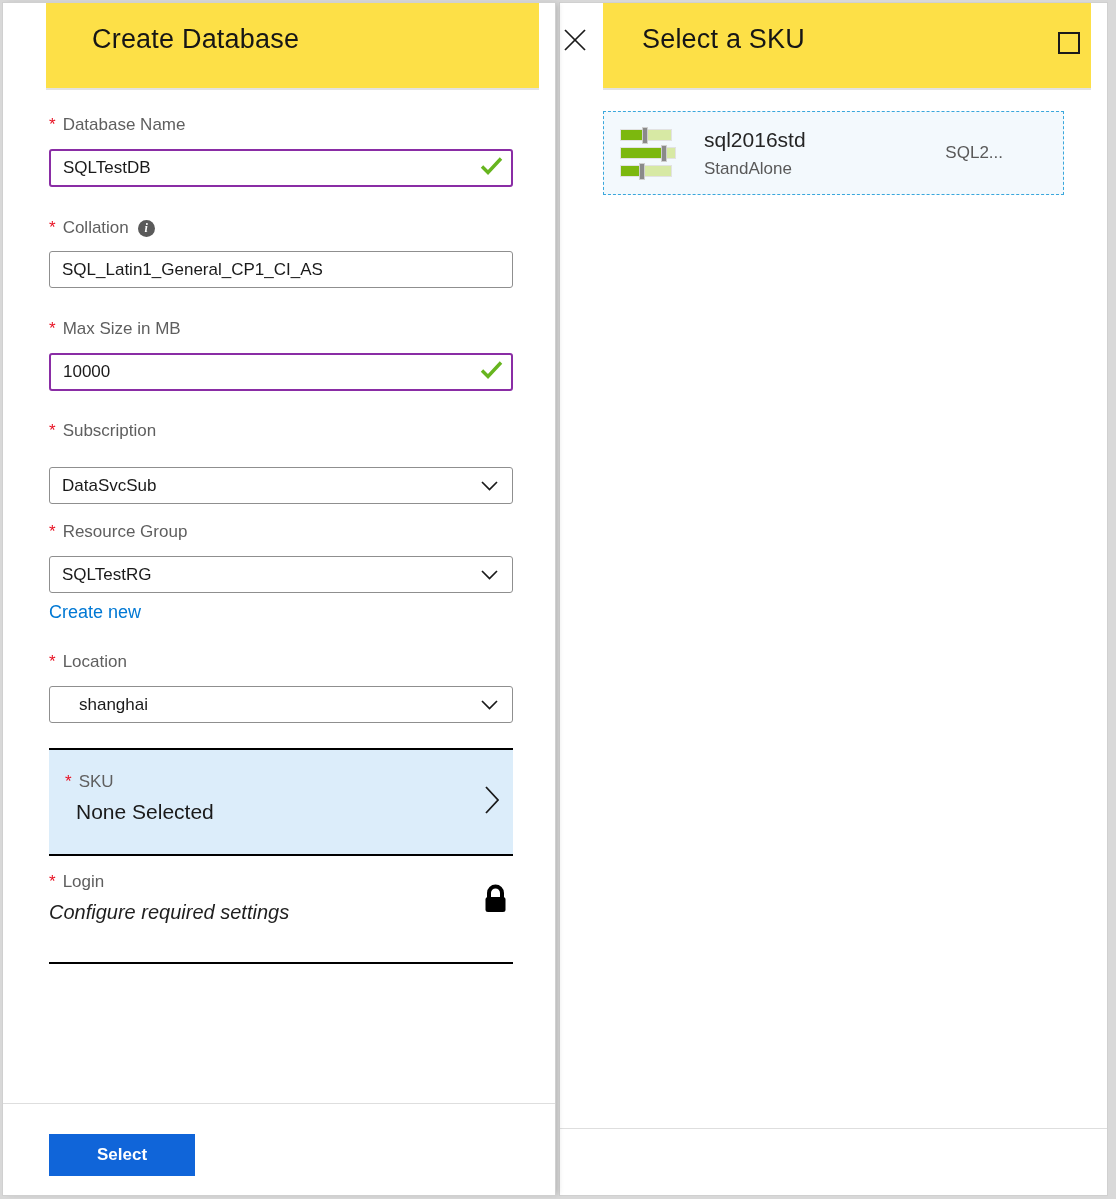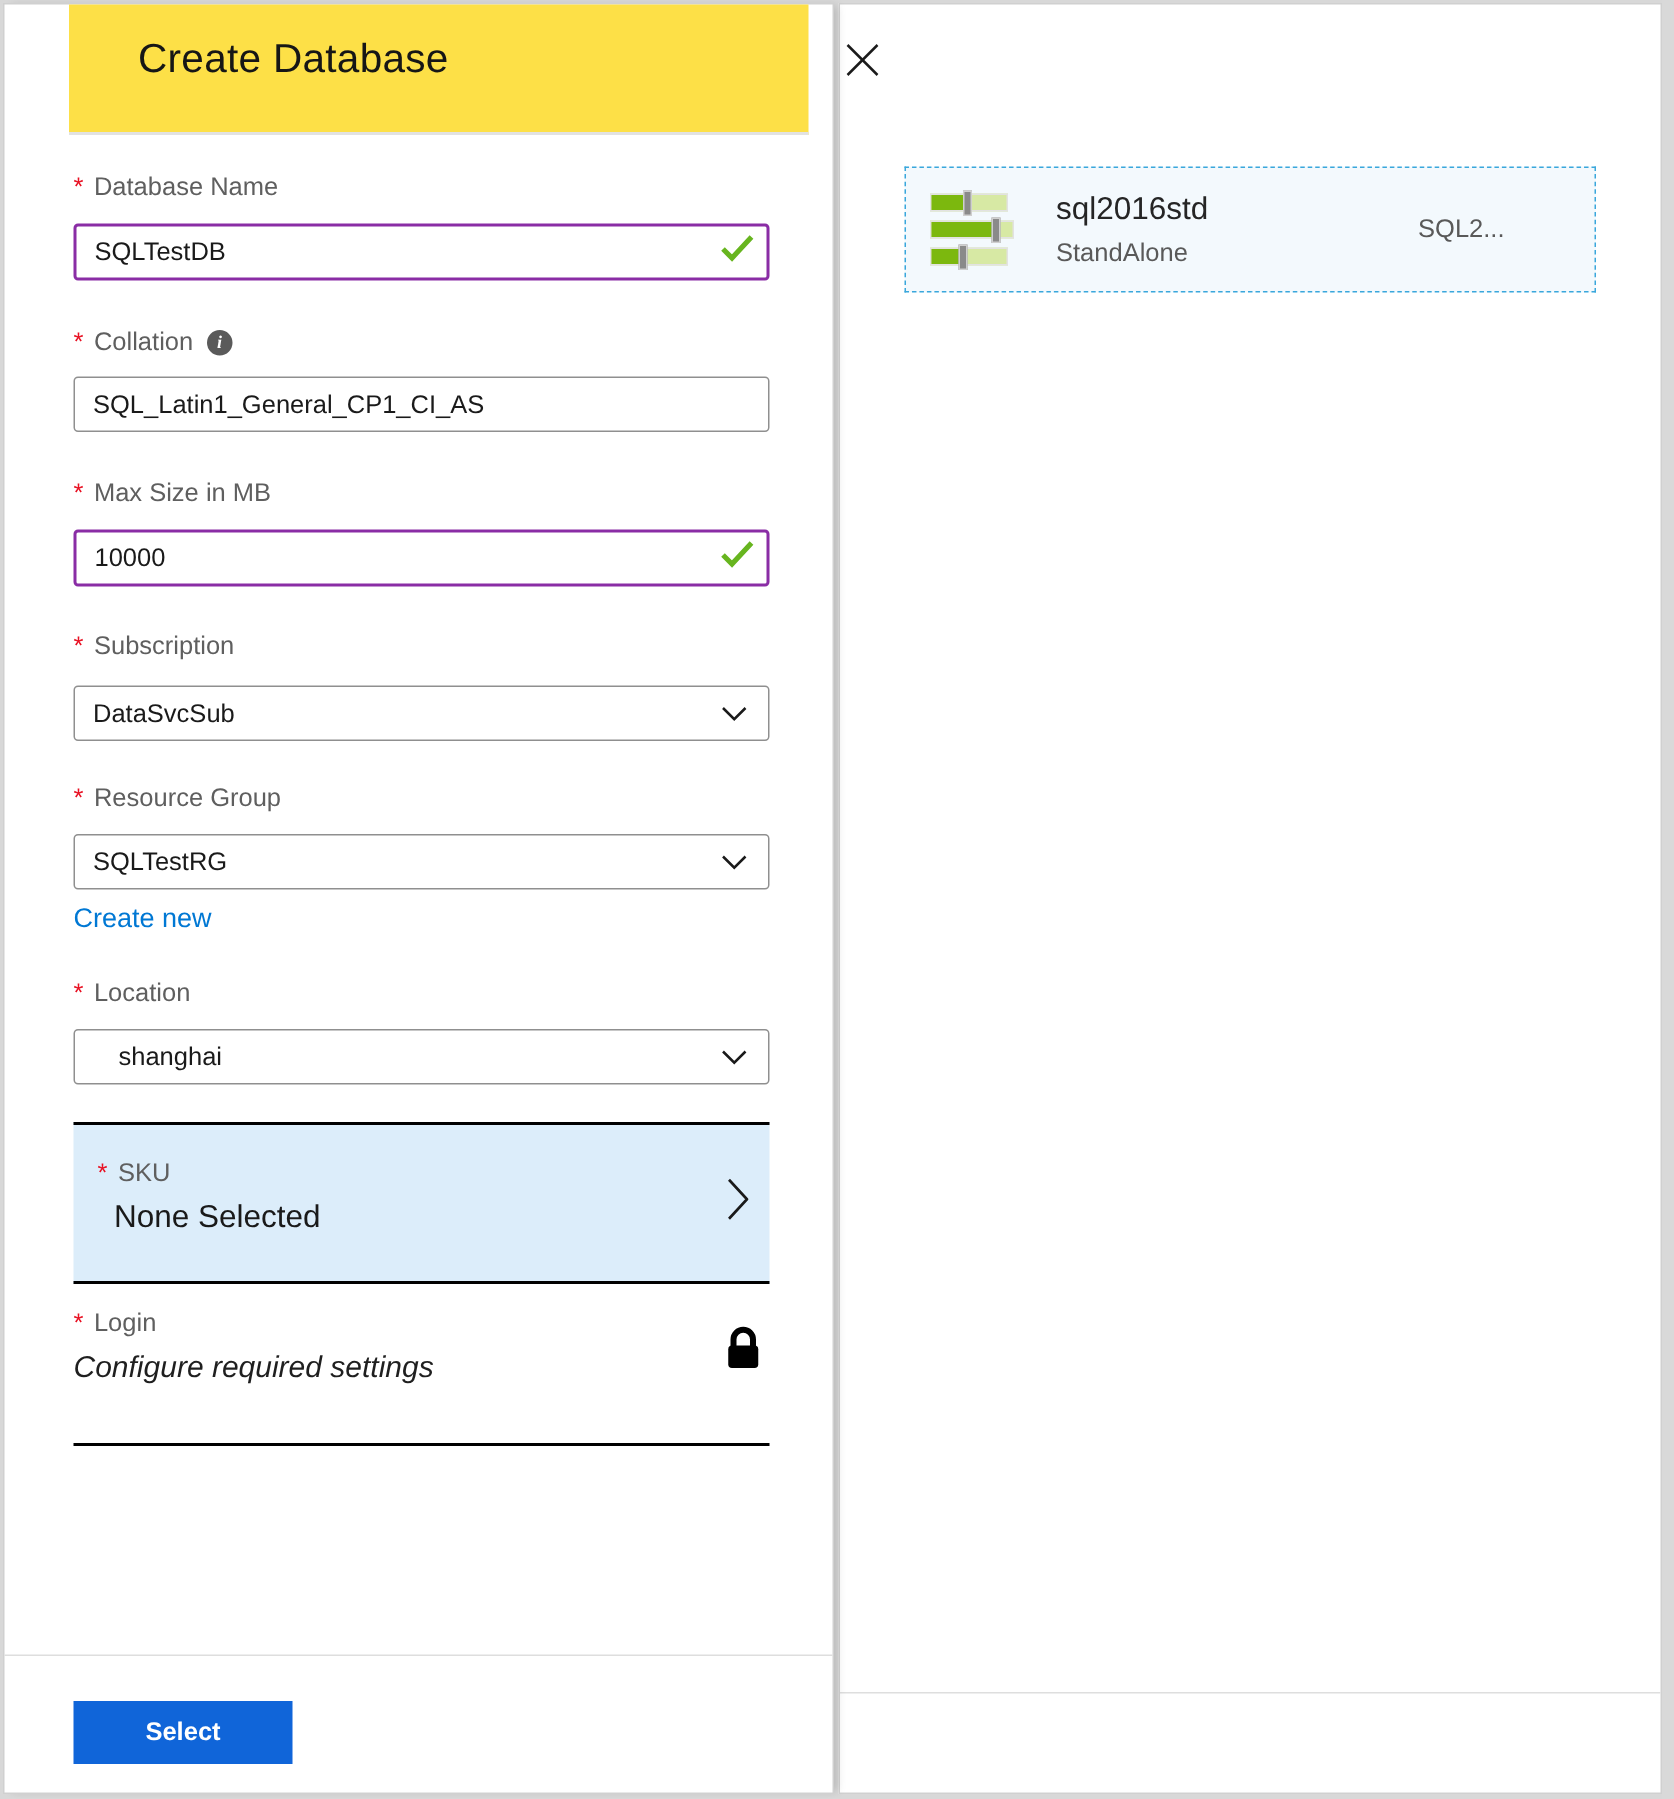--- a/index.html
+++ b/index.html
@@ -149,21 +149,21 @@
           </svg>
       </span>
     </div>
   </div>
 
   <div class="form-field" style="top:418px;">
     <div class="field-label">
       <span class="req">*</span>
       <span>Subscription</span>
     </div>
-    <div class="dropdown" style="margin-top:16px;">
+    <div class="dropdown" style="margin-top:26px;">
       <span>DataSvcSub</span>
       <span>
         <svg width="17" height="10" viewBox="0 0 17 10">
             <polyline points="1,1 8.5,8.5 16,1" fill="none" stroke="#1a1a1a" stroke-width="1.7"></polyline>
           </svg>
       </span>
     </div>
   </div>
 
   <div class="form-field" style="top:519px;">
@@ -224,20 +224,34 @@
         <rect x="3.5" y="13" width="20" height="15" rx="2.5" fill="#000"></rect>
       </svg>
     </span>
   </div>
 
   <div class="footer-divider-left"></div>
   <button class="create-btn">Select</button>
 </div>
 
 <div class="blade blade-right">
+  <div class="blade-header">
+    <div class="blade-title">Select a SKU</div>
+    <div class="icon-btn" style="left:452px; top:26px; width:28px; height:28px;">
+      <svg width="24" height="24" viewBox="0 0 24 24">
+          <rect x="2" y="2" width="20" height="20" fill="none" stroke="#1a1a1a" stroke-width="2"></rect>
+        </svg>
+    </div>
+    <div class="icon-btn" style="left:503px; top:24px; width:30px; height:30px;">
+      <svg width="26" height="26" viewBox="0 0 26 26">
+          <line x1="3" y1="3" x2="23" y2="23" stroke="#1a1a1a" stroke-width="1.7"></line>
+          <line x1="23" y1="3" x2="3" y2="23" stroke="#1a1a1a" stroke-width="1.7"></line>
+        </svg>
+    </div>
+  </div>
 
   <div class="sku-card">
     <span class="sliders-icon">
       <span class="slider-row" style="width:52px;">
         <span class="slider-fill" style="width:45%;"></span>
         <span class="slider-handle" style="left:42%;"></span>
       </span>
       <span class="slider-row" style="width:56px;">
         <span class="slider-fill" style="width:78%;"></span>
         <span class="slider-handle" style="left:74%;"></span>

